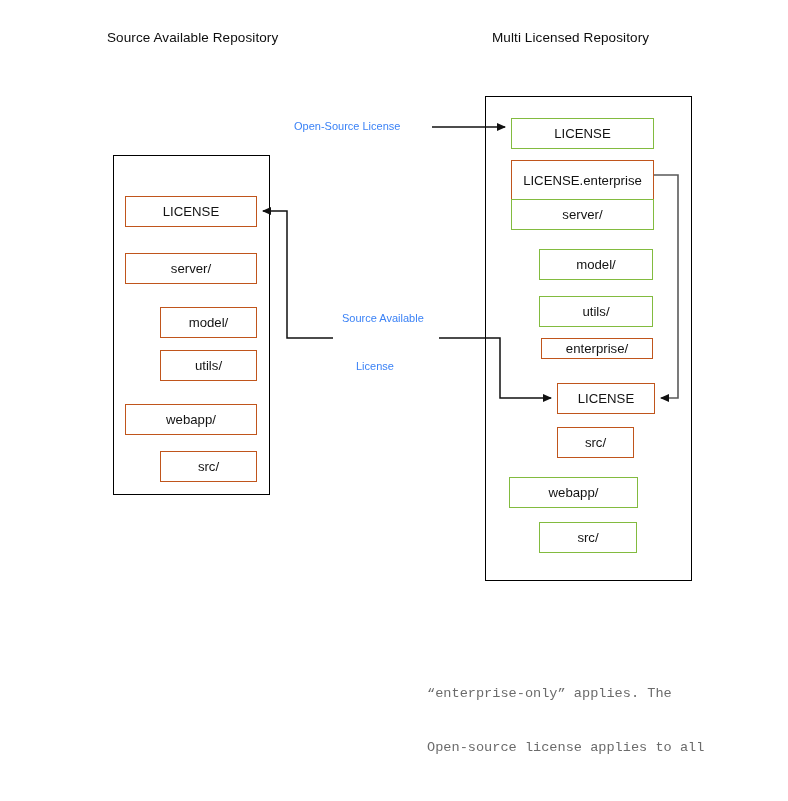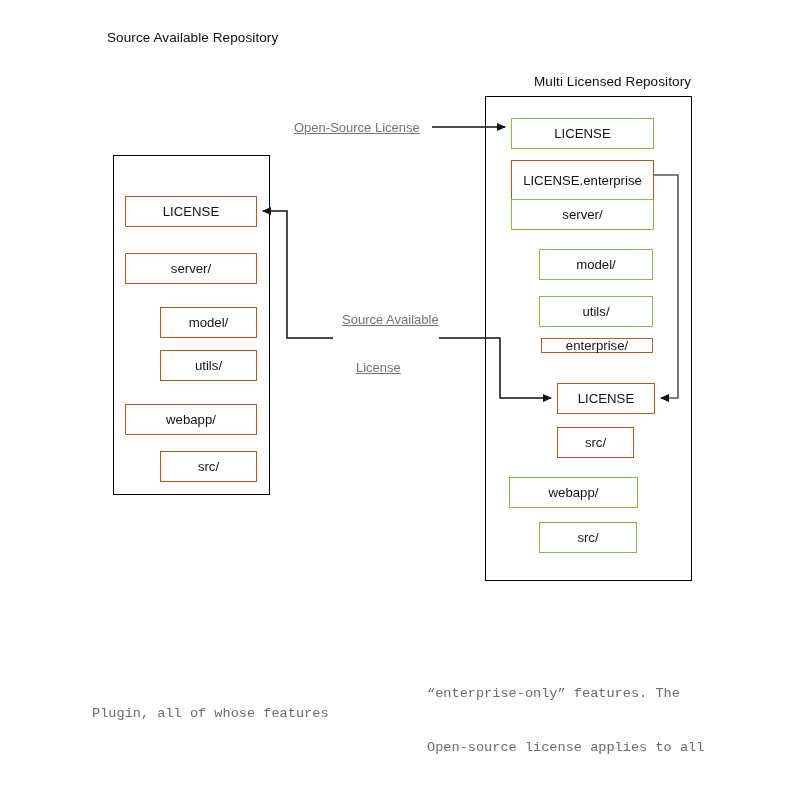--- a/index.html
+++ b/index.html
@@ -42,24 +42,23 @@
     font-size: 13.2px;
     color: #131313;
     white-space: nowrap;
   }
   .item-box.green {
     border-color: #82bb3f;
   }
   .annot {
     position: absolute;
     font-family: "Liberation Sans", sans-serif;
-    font-size: 13px;
-    color: #737373;
+    font-size: 11px;
+    color: #3b82f6;
     white-space: nowrap;
-    text-decoration: underline;
   }
   .caption {
     position: absolute;
     font-family: "Liberation Mono", monospace;
     font-size: 13.6px;
     color: #6b6b6b;
     white-space: pre;
   }
   .caption .loose { line-height: 24px; display:block; }
   svg.overlay {
@@ -70,21 +69,21 @@
     pointer-events: none;
   }
 </style>
 </head>
 <body>
 
 <div id="canvas">
 
   <div class="panel-title" style="left:107px; top:30px;">Source Available Repository</div>
 
-  <div class="panel-title" style="left:534px; top:30px;margin-top:44px;">Multi Licensed Repository</div>
+  <div class="panel-title" style="left:492px; top:30px;">Multi Licensed Repository</div>
 
   <div class="container-box" style="left:113px; top:155px; width:157px; height:340px;"></div>
 
   <div class="item-box" style="left:125px; top:196px; width:132px; height:31px;">LICENSE</div>
 
   <div class="item-box" style="left:125px; top:253px; width:132px; height:31px;">server/</div>
 
   <div class="item-box" style="left:160px; top:307px; width:97px; height:31px;">model/</div>
 
   <div class="item-box" style="left:160px; top:350px; width:97px; height:31px;">utils/</div>
@@ -98,21 +97,21 @@
   <div class="item-box green" style="left:511px; top:118px; width:143px; height:31px;">LICENSE</div>
 
   <div class="item-box" style="left:511px; top:160px; width:143px; height:41px;">LICENSE.enterprise</div>
 
   <div class="item-box green" style="left:511px; top:199px; width:143px; height:31px;">server/</div>
 
   <div class="item-box green" style="left:539px; top:249px; width:114px; height:31px;">model/</div>
 
   <div class="item-box green" style="left:539px; top:296px; width:114px; height:31px;">utils/</div>
 
-  <div class="item-box" style="left:541px; top:338px; width:112px; height:15px;">enterprise/</div>
+  <div class="item-box" style="left:541px; top:338px; width:112px; height:21px;">enterprise/</div>
 
   <div class="item-box" style="left:557px; top:383px; width:98px; height:31px;">LICENSE</div>
 
   <div class="item-box" style="left:557px; top:427px; width:77px; height:31px;">src/</div>
 
   <div class="item-box green" style="left:509px; top:477px; width:129px; height:31px;">webapp/</div>
 
   <div class="item-box green" style="left:539px; top:522px; width:98px; height:31px;">src/</div>
 
   <div class="annot" style="left:294px; top:120px;">Open-Source License</div>
@@ -134,24 +133,23 @@
     <path d="M 432 127 L 505 127" stroke="#111111" stroke-width="1.5" fill="none" marker-end="url(#arrowBlack)"></path>
 
     <path d="M 333 338 L 287 338 L 287 211 L 263 211" stroke="#111111" stroke-width="1.5" fill="none" marker-end="url(#arrowBlack)"></path>
 
     <path d="M 439 338 L 500 338 L 500 398 L 551 398" stroke="#111111" stroke-width="1.5" fill="none" marker-end="url(#arrowBlack)"></path>
 
     <path d="M 654 175 L 678 175 L 678 398 L 661 398" stroke="#5a5a5a" stroke-width="1.6" fill="none" marker-end="url(#arrowGray)"></path>
   </svg>
 
   <div class="caption" style="left:92px; top:652px; line-height:25px;">
-    <span class="loose">Plugin, all of whose features</span>
     
   </div>
 
   <div class="caption" style="left:427px; top:652px;">
-    <span class="loose">“enterprise-only” features. The</span>
+    <span class="loose">“enterprise-only” applies. The</span>
     <span class="loose">Open-source license applies to all</span>
     
     
   </div>
 
 </div>
 
 </body></html>

